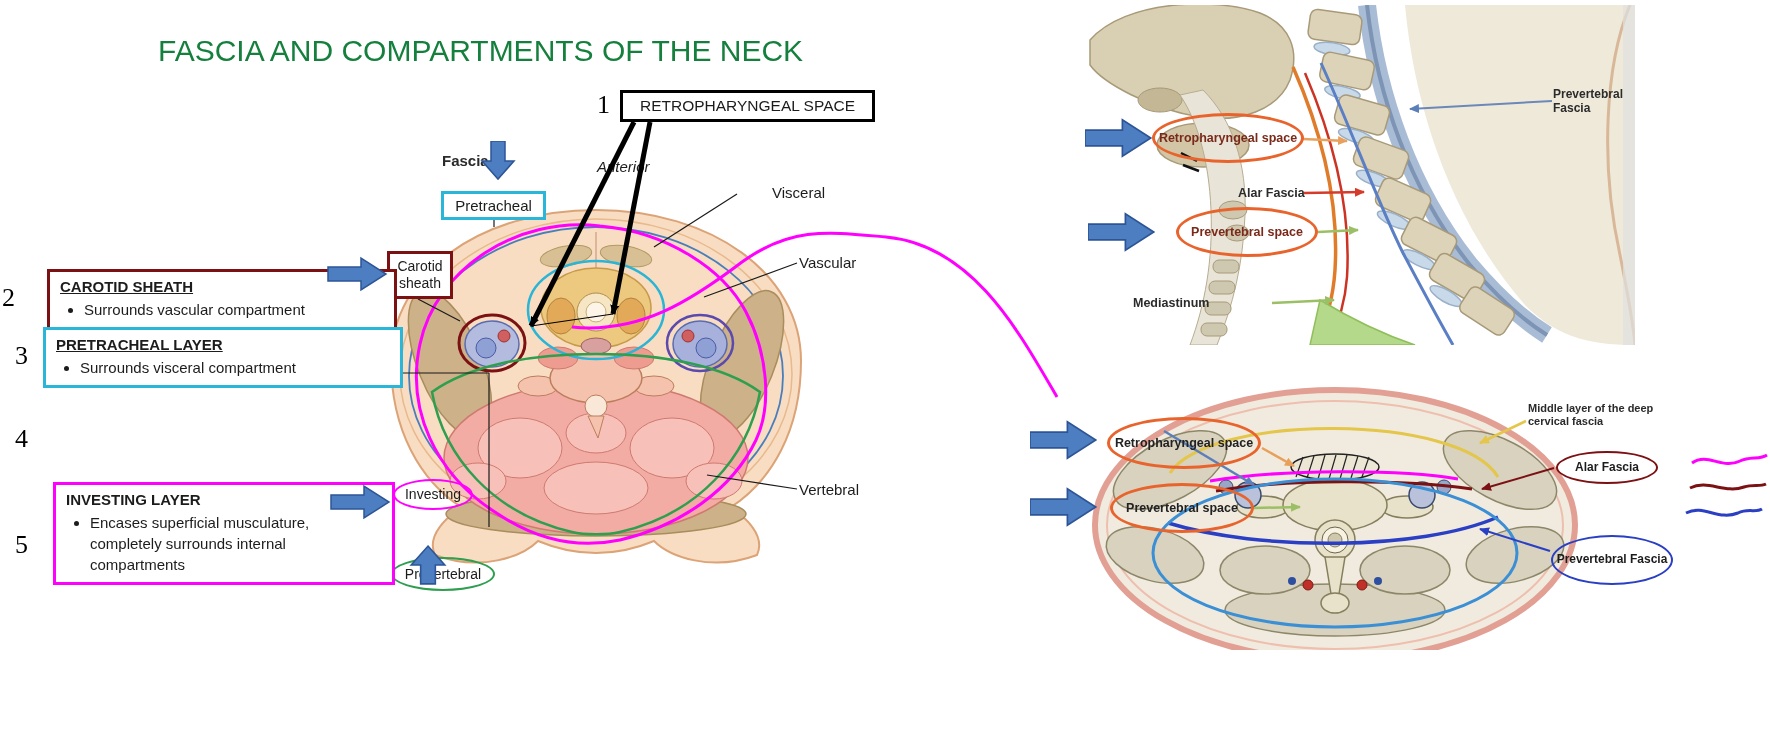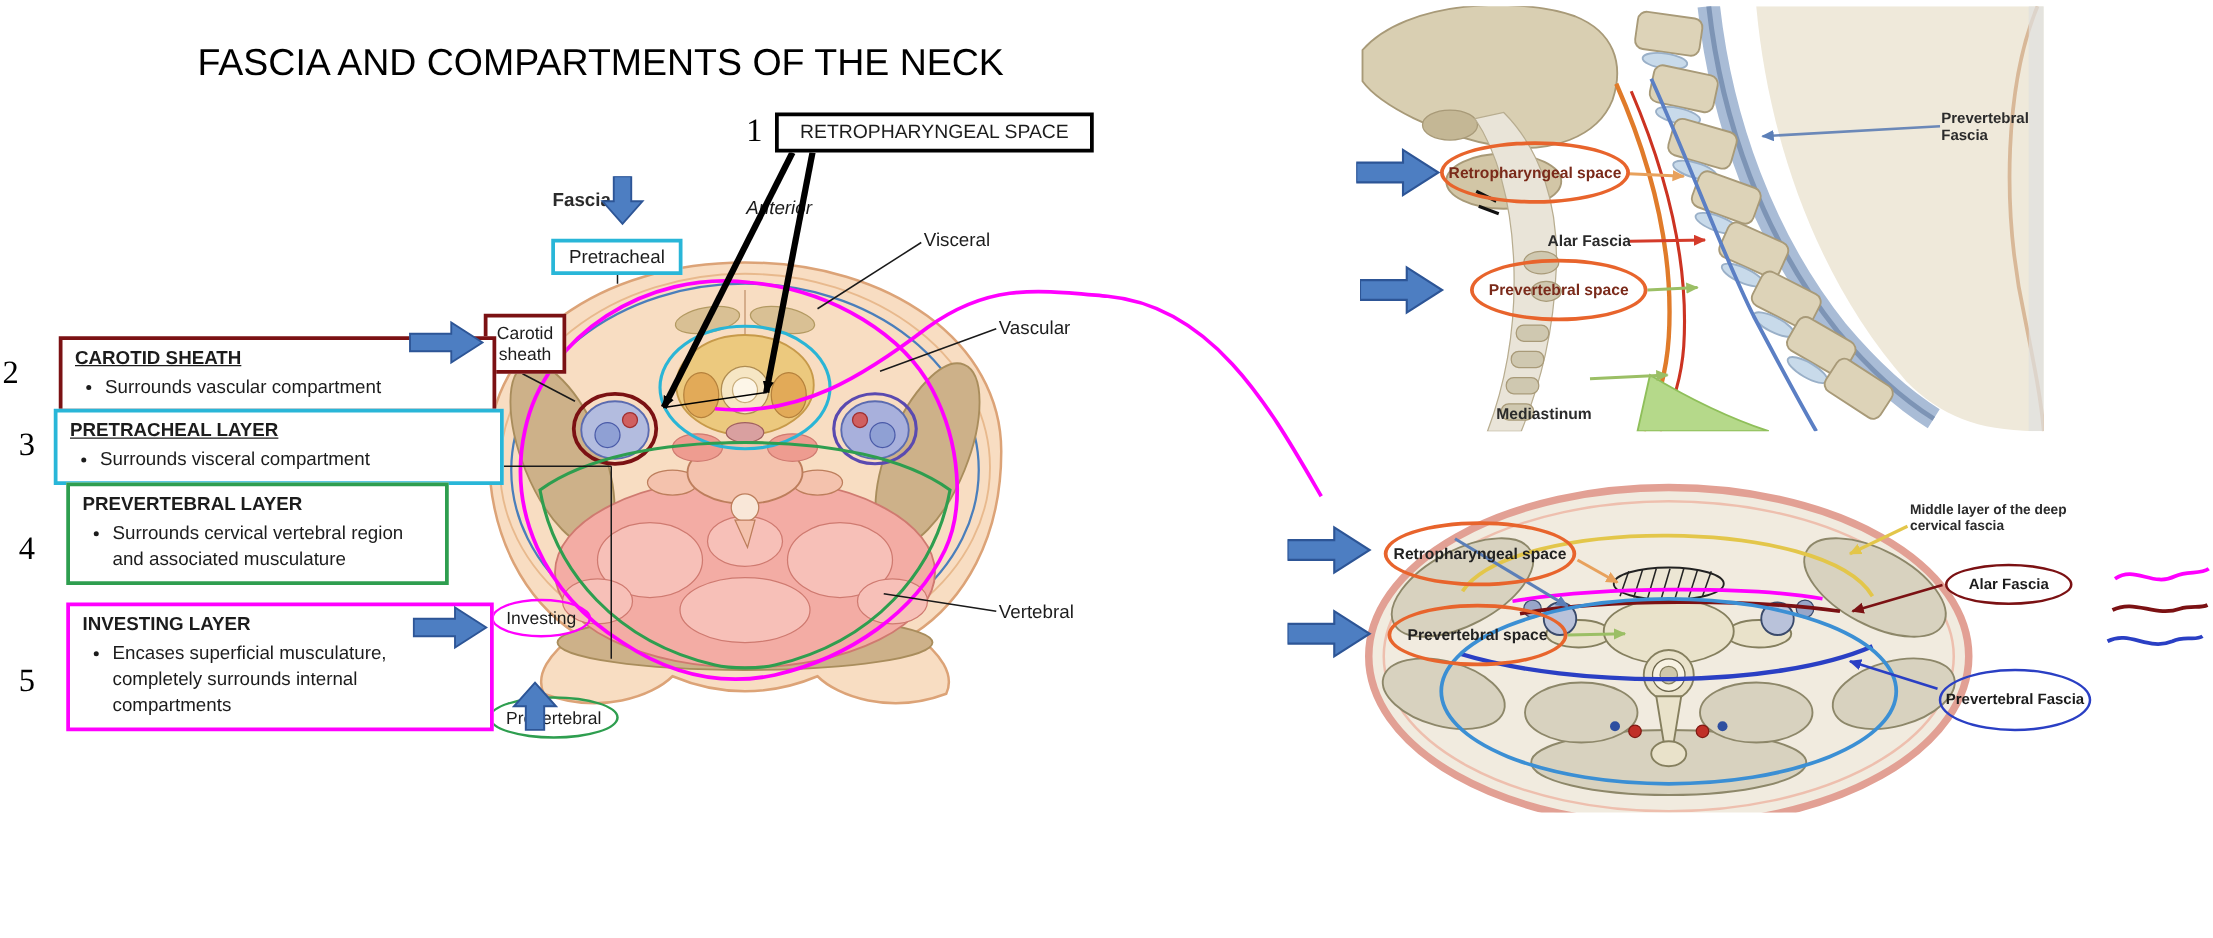--- a/index.html
+++ b/index.html
@@ -37,21 +37,21 @@
   .block-arrow { position: absolute; z-index: 12; }
   svg.panel { position: absolute; z-index: 1; }
   #overlay { position: absolute; left: 0; top: 0; z-index: 5; pointer-events: none; }
   .z10 { z-index: 10; }
 </style>
 </head>
 <body>
 
 <div class="canvas">
 
-  <div class="lbl" style="left:158px; top:34px; font-size:30px; color:#000000;">FASCIA AND COMPARTMENTS OF THE NECK</div>
+  <div class="lbl" style="left:158px; top:34px; font-size:30px; color:#15803d;">FASCIA AND COMPARTMENTS OF THE NECK</div>
 
   <svg class="panel" style="left:368px; top:196px;" width="455" height="395" viewBox="0 0 455 395">
 
     <path d="M 23,165 C 23,78 112,14 228,14 C 344,14 433,78 433,165 C 433,235 403,285 363,311
              C 385,327 396,344 389,359 C 344,376 302,361 286,345 C 267,353 248,357 228,357
              C 208,357 189,353 170,345 C 154,361 112,376 67,359 C 60,344 71,327 93,311
              C 53,285 23,235 23,165 Z" fill="#f8ddc2" stroke="#dca377" stroke-width="2"></path>
     <ellipse cx="228" cy="178" rx="196" ry="155" fill="none" stroke="#e8b98d" stroke-width="1.5"></ellipse>
     <ellipse cx="228" cy="180" rx="187" ry="149" fill="none" stroke="#4a7ebb" stroke-width="1.8"></ellipse>
 
@@ -293,46 +293,40 @@
   <div class="num" style="left:2px;  top:283px;">2</div>
   <div class="num" style="left:15px; top:341px;">3</div>
   <div class="num" style="left:15px; top:424px;">4</div>
   <div class="num" style="left:15px; top:530px;">5</div>
 
   <div class="framebox" style="left:620px; top:90px; width:255px; height:32px; border:3px solid #000; font-size:15.5px;">RETROPHARYNGEAL SPACE</div>
 
   <div class="lbl b" style="left:424px; top:152px;margin-left:18px;">Fascia</div>
   <div class="framebox" style="left:441px; top:179px; width:105px; height:29px; border:3px solid #29b6d8; font-size:15px;margin-top:12px;">Pretracheal</div>
   <div class="lbl i" style="left:597px; top:158px;">Anterior</div>
-  <div class="lbl" style="left:739px; top:184px;">Visceral</div>
+  <div class="lbl" style="left:772px; top:184px;">Visceral</div>
   <div class="lbl" style="left:799px; top:254px;">Vascular</div>
   <div class="framebox" style="left:387px; top:251px; width:66px; height:48px; border:3px solid #7b1113; font-size:14px; line-height:1.25; white-space:normal;">Carotid sheath</div>
   <div class="ellipse-lbl" style="left:393px; top:479px; width:80px; height:31px; border:2.5px solid #ff00ff; font-weight:normal; font-size:14px;">Investing</div>
   <div class="ellipse-lbl" style="left:391px; top:509px; width:104px; height:34px; border:2.5px solid #2e9e4f; font-weight:normal; font-size:14px;margin-top:48px;">Prevertebral</div>
   <div class="lbl i" style="left:594px; top:527px;">Posterior</div>
   <div class="lbl" style="left:799px; top:481px;">Vertebral</div>
 
   <div class="info-box" style="left:47px; top:269px; width:350px; border:3.5px solid #7b1113;">
     <h3 class="u">CAROTID SHEATH</h3>
     <ul>
         <li>Surrounds vascular compartment</li>
       </ul>
   </div>
   <div class="info-box" style="left:43px; top:327px; width:360px; border:3.5px solid #29b6d8;">
     <h3 class="u">PRETRACHEAL LAYER</h3>
     <ul>
         <li>Surrounds visceral compartment</li>
       </ul>
   </div>
-  <div class="info-box" style="left:53px; top:386px; width:306px; border:3.5px solid #2e9e4f;">
-    <h3>PREVERTEBRAL LAYER</h3>
-    <ul>
-        <li>Surrounds cervical vertebral region and associated musculature</li>
-      </ul>
-  </div>
   <div class="info-box" style="left:53px; top:482px; width:342px; border:3.5px solid #ff00ff;">
     <h3>INVESTING LAYER</h3>
     <ul>
         <li>Encases superficial musculature, completely surrounds internal compartments</li>
       </ul>
   </div>
 
   <svg class="block-arrow" style="left:479px; top:141px; width:38px; height:40px;" viewBox="0 0 36 40">
     <polygon points="11,0 25,0 25,20 34,20 18,38 2,20 11,20" fill="#4d7ec2" stroke="#2d5596" stroke-width="1.5"></polygon>
     </svg>
@@ -355,21 +349,21 @@
     <polygon points="0,11 33,11 33,2 58,18 33,34 33,25 0,25" fill="#4d7ec2" stroke="#2d5596" stroke-width="1.5"></polygon>
     </svg>
   <svg class="block-arrow" style="left:1030px; top:486px; width:68px; height:42px;" viewBox="0 0 60 36">
     <polygon points="0,11 33,11 33,2 58,18 33,34 33,25 0,25" fill="#4d7ec2" stroke="#2d5596" stroke-width="1.5"></polygon>
     </svg>
 
   <div class="lbl b z10" style="left:1553px; top:87px; width:105px; font-size:12px; white-space:normal; line-height:1.2;">Prevertebral Fascia</div>
   <div class="ellipse-lbl" style="left:1152px; top:113px; width:152px; height:50px; border:3px solid #e8642c; color:#7a2a1a;">Retropharyngeal space</div>
   <div class="lbl b z10" style="left:1238px; top:186px; font-size:12.5px;">Alar Fascia</div>
   <div class="ellipse-lbl" style="left:1176px; top:207px; width:142px; height:50px; border:3px solid #e8642c; color:#7a2a1a;">Prevertebral space</div>
-  <div class="lbl b z10" style="left:1197px; top:296px; font-size:12.5px;margin-top:28px;">Mediastinum</div>
+  <div class="lbl b z10" style="left:1133px; top:296px; font-size:12.5px;">Mediastinum</div>
 
   <div class="ellipse-lbl" style="left:1107px; top:417px; width:154px; height:52px; border:3px solid #e8642c; color:#222;">Retropharyngeal space</div>
   <div class="ellipse-lbl" style="left:1110px; top:483px; width:144px; height:50px; border:3px solid #e8642c; color:#222;">Prevertebral space</div>
   <div class="lbl b z10" style="left:1528px; top:402px; width:150px; font-size:11px; white-space:normal; line-height:1.2;">Middle layer of the deep cervical fascia</div>
   <div class="ellipse-lbl" style="left:1556px; top:451px; width:102px; height:33px; border:2.5px solid #7b1113; font-size:12px;">Alar Fascia</div>
   <div class="ellipse-lbl" style="left:1551px; top:535px; width:122px; height:50px; border:2.5px solid #2a3fc4; font-size:12px;">Prevertebral Fascia</div>
 
 </div>
 
 </body></html>

